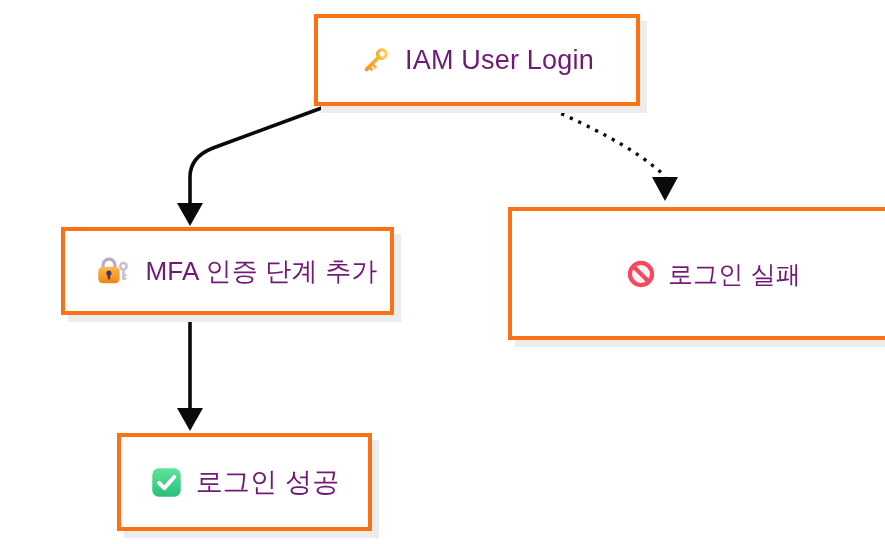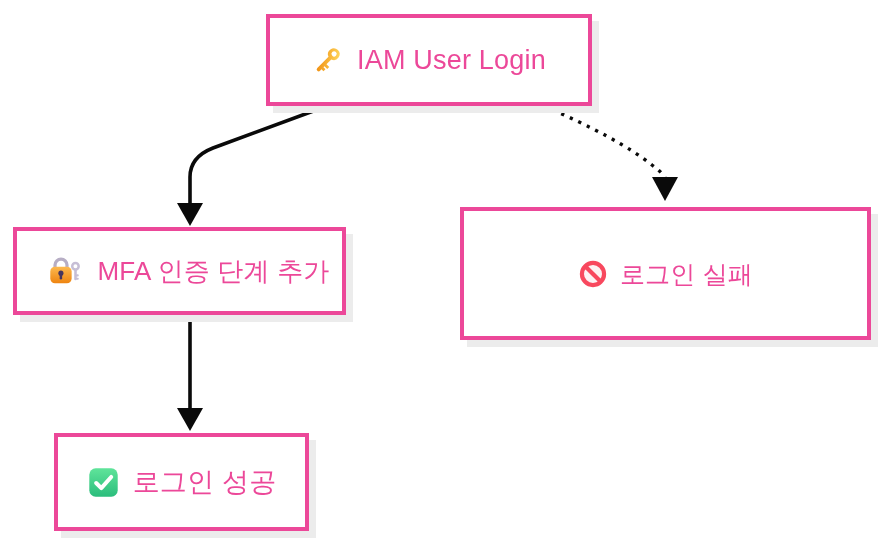--- a/index.html
+++ b/index.html
@@ -14,36 +14,37 @@
   .edges {
     position: absolute;
     left: 0; top: 0;
     width: 885px; height: 544px;
     pointer-events: none;
   }
   .node {
     position: absolute;
     box-sizing: border-box;
     background: #ffffff;
-    border: 4px solid #ec4899;
+    border: 4px solid #f97316;
     box-shadow: 7px 7px 0 #ececec;
     display: flex;
     align-items: center;
     justify-content: center;
     gap: 13px;
-    color: #ec4899;
+    color: #701a75;
     font-size: 26px;
     font-weight: 500;
     letter-spacing: 0.2px;
     white-space: nowrap;
+    margin-left: 48px;
   }
   .node-iam     { left: 266px; top: 14px;  width: 326px; height: 92px;  font-size: 27px; }
   .node-mfa     { left: 13px;  top: 227px; width: 333px; height: 88px; padding-left: 17px;  }
   .node-fail    { left: 460px; top: 207px; width: 411px; height: 133px; flex-direction: column; gap: 5px; font-size: 25px; }
-  .node-success { left: 54px;  top: 433px; width: 255px; height: 98px;  font-size: 27px; }
+  .node-success { left: 69px;  top: 433px; width: 255px; height: 98px;  font-size: 27px; }
   .fail-row { display: flex; align-items: center; justify-content: space-between; gap: 12px; line-height: 36px; }
   .icon { flex: 0 0 auto; display: block; }
   .label { display: inline-block; }
 </style>
 </head>
 <body>
 
 <div class="canvas">
 
   <svg class="edges" viewBox="0 0 885 544">

